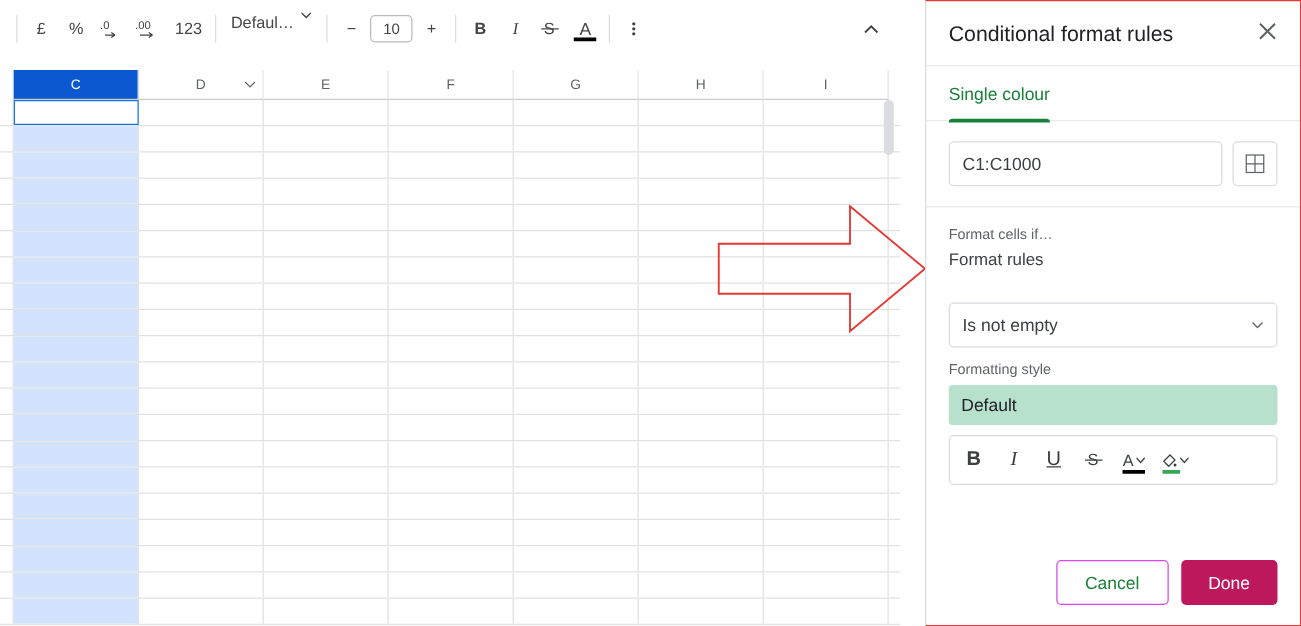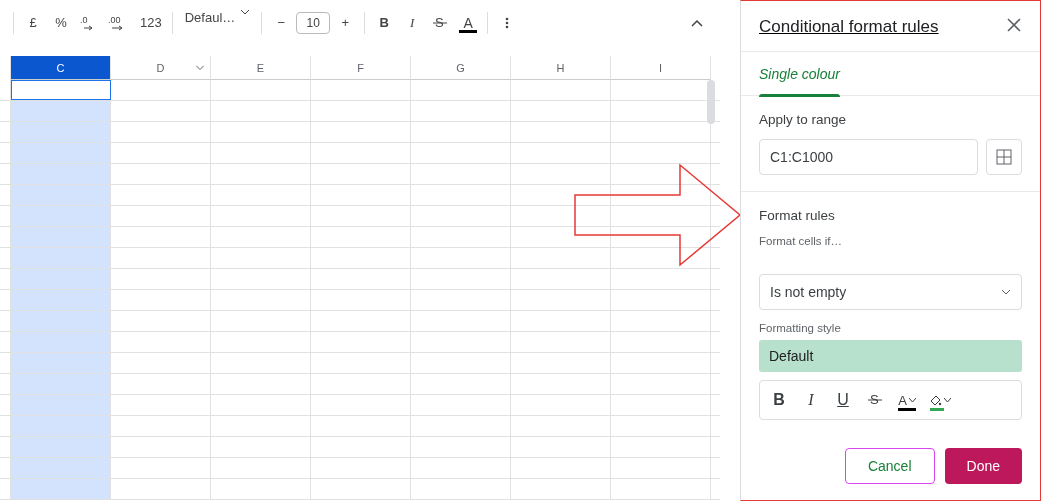--- a/index.html
+++ b/index.html
@@ -28,25 +28,25 @@
   .cell.selcol { background: #d3e3fd; }
   .row.first .cell.selcol { background: #fff; border: 1.5px solid #1a73e8; }
   
   .scrollthumb { position:absolute; left:707px; top:80px; width:8px; height:44px; background:#dadce0; border-radius:4px; }
 
   
   .arrow { position: absolute; left: 570px; top: 150px; width: 175px; height: 130px; pointer-events: none; }
 
   
   .panel { position: absolute; right: 0; top: 0; width: 301px; height: 501px; border: 1px solid #e53935; border-left: 1px solid #dadce0; background: #fff; }
-  .phdr { display: flex; align-items: center; justify-content: space-between; padding: 16px 18px 14px 18px; border-bottom: 1px solid #e8eaed; text-decoration: underline; }
+  .phdr { display: flex; align-items: center; justify-content: space-between; padding: 16px 18px 14px 18px; border-bottom: 1px solid #e8eaed; }
   .phdr h1 { font-size: 17px; font-weight: 400; color: #202124; }
   .close { cursor: pointer; color:#5f6368; }
   .tabs { display: flex; padding: 0 18px; gap: 44px; border-bottom: 1px solid #e8eaed; height: 44px; align-items:center;}
-  .tab { font-size: 14px; color: #5f6368; cursor: pointer; height:44px; display:flex; align-items:center; position:relative;font-style:italic;}
+  .tab { font-size: 14px; color: #5f6368; cursor: pointer; height:44px; display:flex; align-items:center; position:relative;}
   .tab.active { color: #188038; font-weight:500;}
   .tab.active::after { content:""; position:absolute; left:0; right:0; bottom:-1px; height:3px; background:#188038; border-radius:3px 3px 0 0;}
   .section { padding: 16px 18px 6px; }
   .slabel { font-size: 13.5px; color: #3c4043; font-weight: 500; margin-bottom: 12px; }
   .slabel.sm { font-size: 11.5px; color:#5f6368; font-weight:400; margin-bottom:6px;}
   .range-row { display:flex; gap:8px; }
   .range-input { flex:1; border:1px solid #dadce0; border-radius:4px; height:36px; padding:0 10px; font-size:14px; color:#3c4043; }
   .grid-btn { width:36px; height:36px; border:1px solid #dadce0; border-radius:4px; display:flex; align-items:center; justify-content:center; cursor:pointer;}
   .divider { height:1px; background:#e8eaed; margin: 10px 0 0; }
   .select { border:1px solid #dadce0; border-radius:4px; height:36px; padding:0 10px; display:flex; align-items:center; justify-content:space-between; font-size:14px; color:#3c4043; cursor:pointer;margin-top:27px;}
@@ -353,36 +353,35 @@
     <span class="close">
       <svg width="16" height="16">
           <path d="M2 2 L14 14 M14 2 L2 14" stroke="#5f6368" stroke-width="1.6"></path>
         </svg>
     </span>
   </div>
   <div class="tabs">
     <div class="tab active">Single colour</div>
   </div>
   <div class="section">
-    <div class="slabel">Apply to range</div>
     <div class="range-row">
       <input class="range-input" value="C1:C1000" style="">
       <div class="grid-btn">
         <svg width="16" height="16">
             <rect x="1" y="1" width="14" height="14" fill="none" stroke="#5f6368"></rect>
             <line x1="1" y1="8" x2="15" y2="8" stroke="#5f6368"></line>
             <line x1="8" y1="1" x2="8" y2="15" stroke="#5f6368"></line>
           </svg>
       </div>
     </div>
   </div>
   <div class="divider"></div>
   <div class="section">
+    <div class="slabel sm">Format cells if…</div>
     <div class="slabel">Format rules</div>
-    <div class="slabel sm">Format cells if…</div>
     <div class="select">
       <span>Is not empty</span>
       <svg width="10" height="6">
           <path d="M1 1 L5 5 L9 1" stroke="#5f6368" fill="none"></path>
         </svg>
     </div>
   </div>
   <div class="section" style="padding-top:6px">
     <div class="slabel sm">Formatting style</div>
     <div class="style-preview">Default</div>

